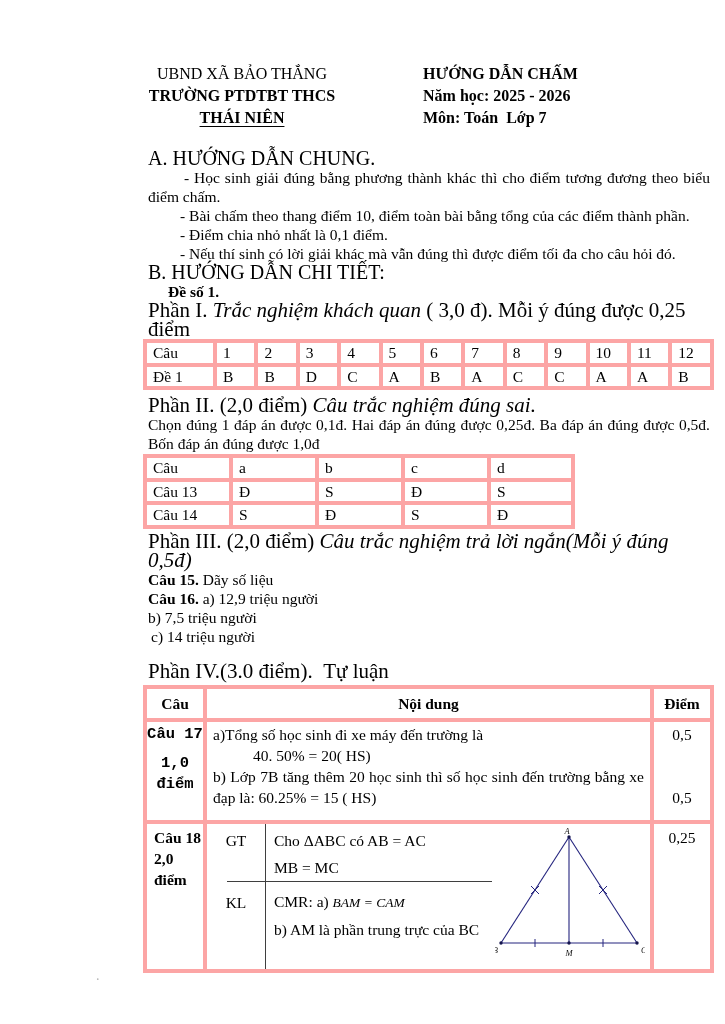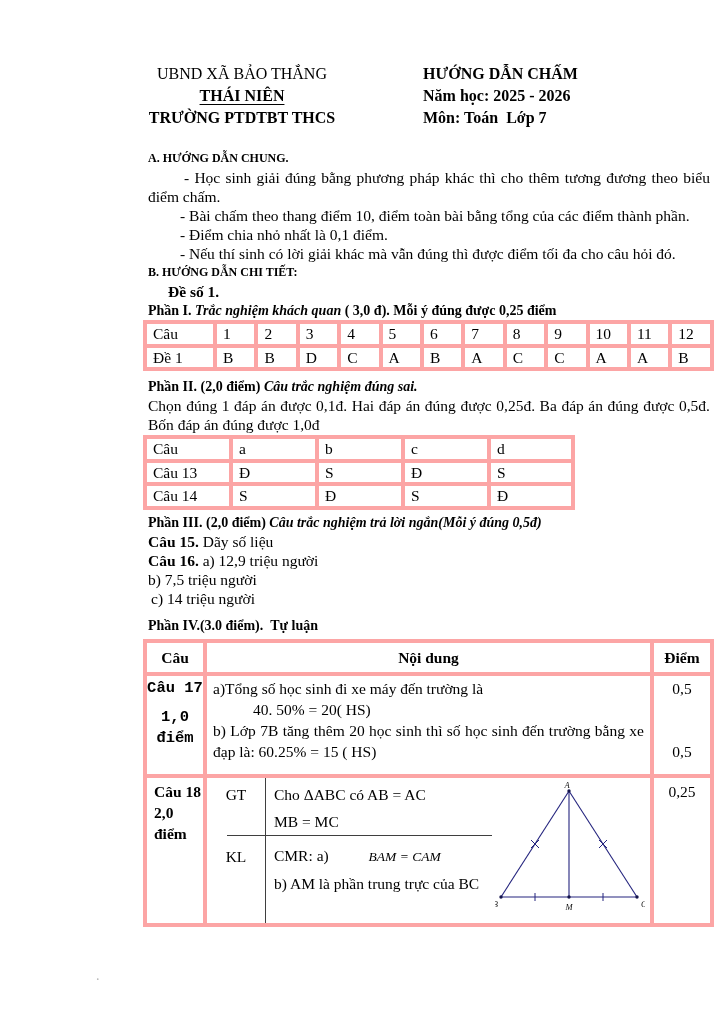--- a/index.html
+++ b/index.html
@@ -7,31 +7,31 @@
     position:relative; width:725px; height:1024px; background:#ffffff;
     font-family:"Liberation Serif","DejaVu Serif",serif;
     color:#000; font-size:15.5px; line-height:19px; overflow:hidden;padding-left:48px;
   }
   .bold { font-weight:700; }
   .header { display:flex; padding-top:63px; margin-left:88px; }
   .h-left { width:212px; text-align:center; font-size:16px; line-height:22px; }
   .h-right { margin-left:75px; font-weight:700; font-size:16px; line-height:22px; }
   .underline { text-decoration:underline; text-underline-offset:3px; }
   .content { margin:20px 63px 0 100px; }
-  .sec-title { font-weight:700; font-size:12px; }
+  .sec-title { font-weight:400; font-size:20px; }
   .para { text-align:justify; text-indent:32px; }
   .p1 { text-indent:36px; }
   .sub-title { font-weight:700; padding-left:20px; }
-  .part-heading { font-weight:700; font-size:14px; }
+  .part-heading { font-weight:400; font-size:21px; }
   .part-heading .ital { font-style:italic; }
   table { border-collapse:collapse; table-layout:fixed; margin-left:-5px; }
   td { border:4px solid #fca5a5; font-size:15.5px; padding:0 2px 0 6px; overflow:hidden; }
   .t1 td, .t2 td { height:19.5px; vertical-align:middle; }
   .t2 { margin-top:1px; }
-  .m-top6 { margin-top:6px; } .m-top3 { margin-top:3px; } .m-top8 { margin-top:8px; }
+  .m-top6 { margin-top:6px; } .m-top3 { margin-top:3px; } .m-top8 { margin-top:16px; }
   .q-line { padding-left:0; }
   .q-line .lead { font-weight:700; }
   .pad3 { padding-left:3px; }
   
   .t3 { margin-top:4px; }
   .t3 td { vertical-align:top; line-height:21px; }
   .t3 .hrow td { height:29px; font-weight:700; text-align:center; vertical-align:middle; padding:0; }
   .r17 td { height:96px; }
   .r18 td { height:142px; }
   .cau-cell { text-align:center; font-weight:700; padding:2px 0 0 0;font-family:Liberation Mono, monospace; }
@@ -48,46 +48,46 @@
   .gtkl-cell { position:relative; padding:0; }
   .gtkl-vline { position:absolute; left:58px; top:0; height:100%; border-left:1px solid #3f3f3f; }
   .gt-block, .kl-block { display:flex; }
   .gtkl-label { width:58px; flex:none; text-align:center; }
   .gt-block .gtkl-label, .gt-content { padding-top:3px; line-height:27px; }
   .gt-content { padding-left:9px; }
   .gtkl-divider { margin-left:20px; width:265px; border-top:1px solid #3f3f3f; }
   .kl-block .gtkl-label { padding-top:7px; line-height:27px; }
   .kl-content { padding-top:6px; padding-left:9px; line-height:27px; width:212px; }
   .kl-just { text-align:left; }
-  .math { font-style:italic; font-size:13.5px;margin-left:36px; }
+  .math { font-style:italic; font-size:13.5px; }
   .figure { position:absolute; left:288px; top:3px; }
   .footer-dot { position:absolute; left:96px; top:966px; color:#b5b5b5; font-size:14px; }
 </style>
 </head>
 <body>
 
 <div class="page">
 
   <div class="header">
     <div class="h-left">
       <div>UBND XÃ BẢO THẮNG</div>
+      <div class="bold">TRƯỜNG PTDTBT THCS</div>
       <div class="bold underline">THÁI NIÊN</div>
-      <div class="bold">TRƯỜNG PTDTBT THCS</div>
     </div>
     <div class="h-right">
       <div>HƯỚNG DẪN CHẤM</div>
       <div>Năm học: 2025 - 2026</div>
       <div>Môn: Toán &nbsp;Lớp 7</div>
     </div>
   </div>
 
   <div class="content">
 
     <div class="sec-title">A. HƯỚNG DẪN CHUNG.</div>
-    <div class="para p1">- Học sinh giải đúng bằng phương pháp khác thì cho thêm tương đương theo biểu điểm chấm.</div>
+    <div class="para p1">- Học sinh giải đúng bằng phương thành khác thì cho điểm tương đương theo biểu điểm chấm.</div>
     <div class="para">- Bài chấm theo thang điểm 10, điểm toàn bài bằng tổng của các điểm thành phần.</div>
     <div class="para">- Điểm chia nhỏ nhất là 0,1 điểm.</div>
     <div class="para">- Nếu thí sinh có lời giải khác mà vẫn đúng thì được điểm tối đa cho câu hỏi đó.</div>
 
     <div class="sec-title">B. HƯỚNG DẪN CHI TIẾT:</div>
     <div class="sub-title">Đề số 1.</div>
 
     <div class="part-heading"><span>Phần I. </span><span class="ital">Trắc nghiệm khách quan</span><span> ( 3,0 đ). Mỗi ý đúng được 0,25 điểm</span></div>
 
     <table class="t1" style="width:567px;">

